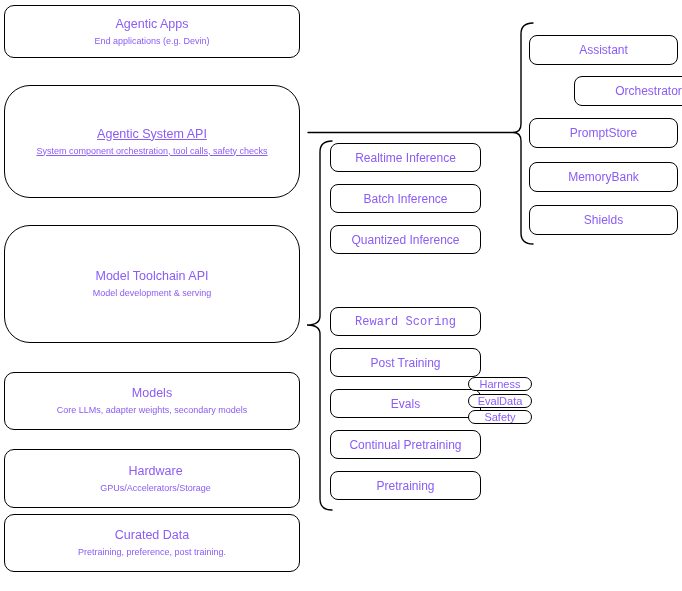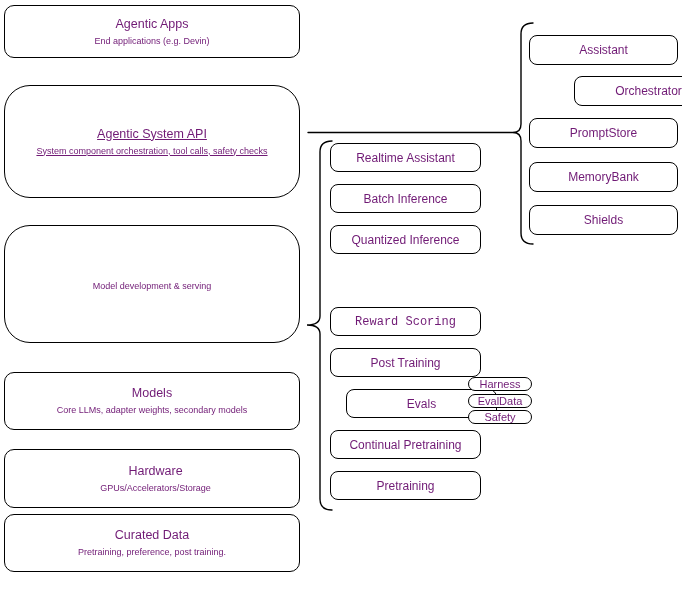--- a/index.html
+++ b/index.html
@@ -1,18 +1,18 @@
 <!DOCTYPE html>
 <html><head>
 <meta charset="utf-8">
 <style>
   html,body{margin:0;padding:0;background:#ffffff;}
   .canvas{
     position:relative;width:682px;height:591px;background:#ffffff;
-    font-family:"Liberation Sans", sans-serif;color:#701a75;overflow:hidden;
+    font-family:"Liberation Sans", sans-serif;color:#8b5cf6;overflow:hidden;
   }
   svg.connectors{position:absolute;left:0;top:0;width:682px;height:591px;}
   .node{
     position:absolute;background:#ffffff;border:1.5px solid #000000;
     box-sizing:border-box;display:flex;flex-direction:column;
     align-items:center;justify-content:center;text-align:center;
   }
   .lbox{left:4px;width:296px;}
   .lbox .title{font-size:12.5px;line-height:15px;white-space:nowrap;}
   .lbox .sub{font-size:9px;line-height:12px;margin-top:3px;white-space:nowrap;}
@@ -38,41 +38,42 @@
 
   <div class="node lbox r10" style="top:5px;height:53px;">
     <div class="title">Agentic Apps</div>
     <div class="sub">End applications (e.g. Devin)</div>
   </div>
   <div class="node lbox r26" style="top:85px;height:113px;text-decoration:underline;">
     <div class="title">Agentic System API</div>
     <div class="sub">System component orchestration, tool calls, safety checks</div>
   </div>
   <div class="node lbox r26" style="top:225px;height:118px;">
+    <div class="title">Model Toolchain API</div>
     <div class="sub">Model development &amp; serving</div>
   </div>
   <div class="node lbox r10" style="top:372px;height:58px;">
     <div class="title">Models</div>
     <div class="sub">Core LLMs, adapter weights, secondary models</div>
   </div>
   <div class="node lbox r10" style="top:449px;height:59px;padding-left:7px;">
     <div class="title">Hardware</div>
     <div class="sub">GPUs/Accelerators/Storage</div>
   </div>
   <div class="node lbox r10" style="top:514px;height:58px;">
     <div class="title">Curated Data</div>
     <div class="sub">Pretraining, preference, post training.</div>
   </div>
 
-  <div class="node mbox" style="top:143px;">Realtime Assistant</div>
+  <div class="node mbox" style="top:143px;">Realtime Inference</div>
   <div class="node mbox" style="top:184px;">Batch Inference</div>
   <div class="node mbox" style="top:225px;">Quantized Inference</div>
   <div class="node mbox" style="top:307px;font-family:Liberation Mono, monospace;">Reward Scoring</div>
   <div class="node mbox" style="top:348px;">Post Training</div>
-  <div class="node mbox" style="top:389px;margin-left:16px;">Evals</div>
+  <div class="node mbox" style="top:389px;">Evals</div>
   <div class="node mbox" style="top:430px;">Continual Pretraining</div>
   <div class="node mbox" style="top:471px;">Pretraining</div>
 
   <div class="node pill" style="top:377px;">Harness</div>
   <div class="node pill" style="top:394px;">EvalData</div>
   <div class="node pill" style="top:409.5px;">Safety</div>
 
   <div class="node rbox" style="top:35px;">Assistant</div>
   <div class="node rbox" style="top:76px;margin-left:45px;">Orchestrator</div>
   <div class="node rbox" style="top:118px;">PromptStore</div>

